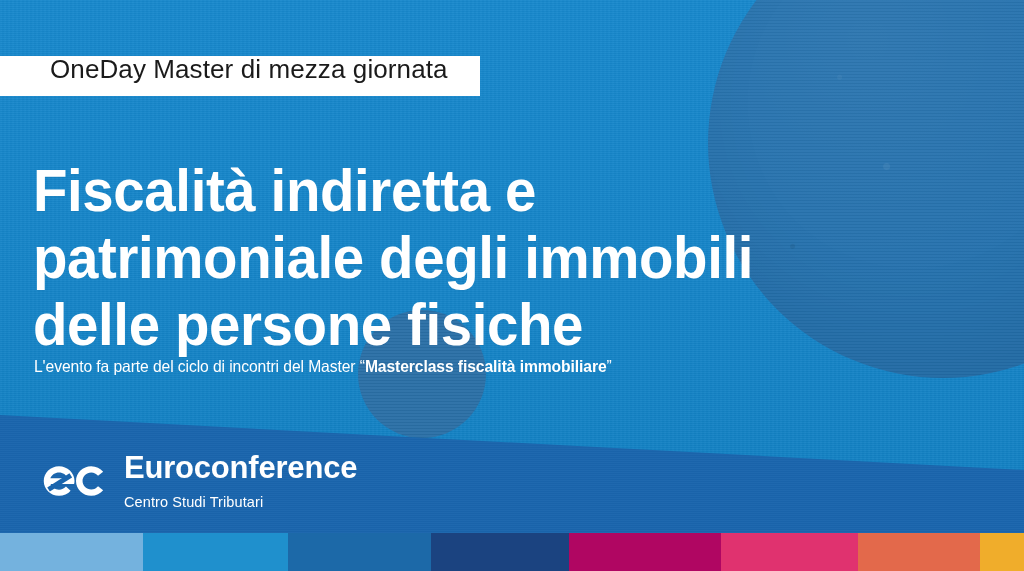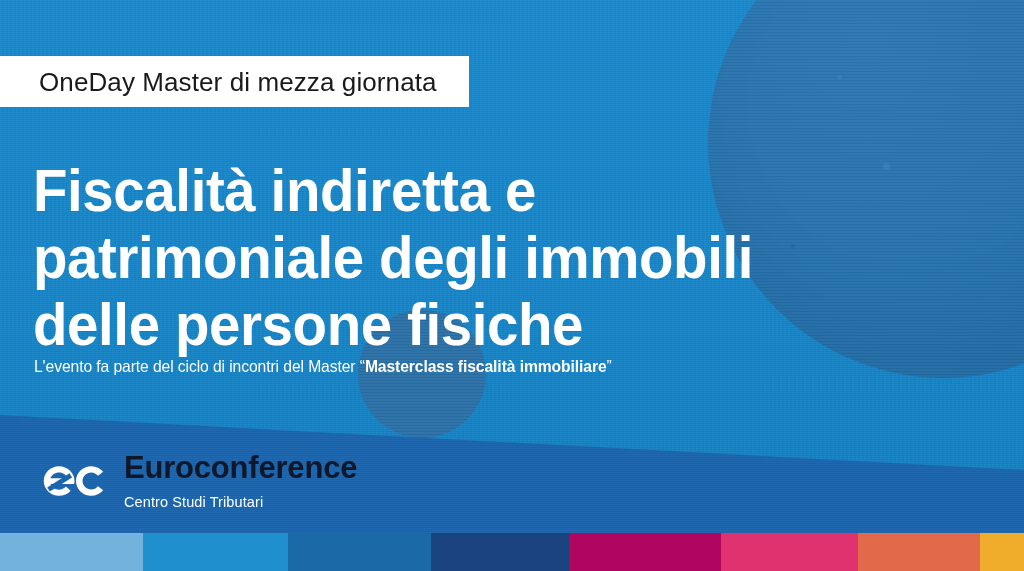--- a/index.html
+++ b/index.html
@@ -102,25 +102,25 @@
       repeating-linear-gradient(0deg, rgba(255,255,255,0.025) 0px, rgba(255,255,255,0.025) 1px, rgba(0,0,0,0.02) 1px, rgba(0,0,0,0.02) 2px);
     clip-path: polygon(0 415px, 1024px 470px, 1024px 533px, 0 533px);
     pointer-events: none;
   }
 
   
   .eyebrow-box {
     position: absolute;
     left: 0;
     top: 56px;
-    height: 51px;
+    height: 40px;
     background: #ffffff;
-    padding: 0 32px 0 39px;
+    padding: 0 32px 0 50px;
     display: flex;
-    align-items: center;
+    align-items: flex-start;
     box-sizing: border-box;
   }
   .eyebrow-text {
     font-size: 26px;
     line-height: 1;
     color: #1a1a1a;
     font-weight: 400;
     letter-spacing: .1px;
     white-space: nowrap;
   }
@@ -161,21 +161,21 @@
     position: absolute;
     left: 36px;
     top: 452px;
     display: flex;
     align-items: center;
     gap: 14px;
   }
   .logo-mark { width: 74px; height: 50px; display: block; }
   .logo-words { display: flex; flex-direction: column; justify-content: center; }
   .logo-name {
-    color: #0f172a;
+    color: #ffffff;
     font-size: 31px;
     font-weight: 700;
     line-height: 1;
     letter-spacing: -0.2px;
   }
   .logo-tagline {
     color: #ffffff;
     font-size: 14.5px;
     font-weight: 400;
     line-height: 1;

